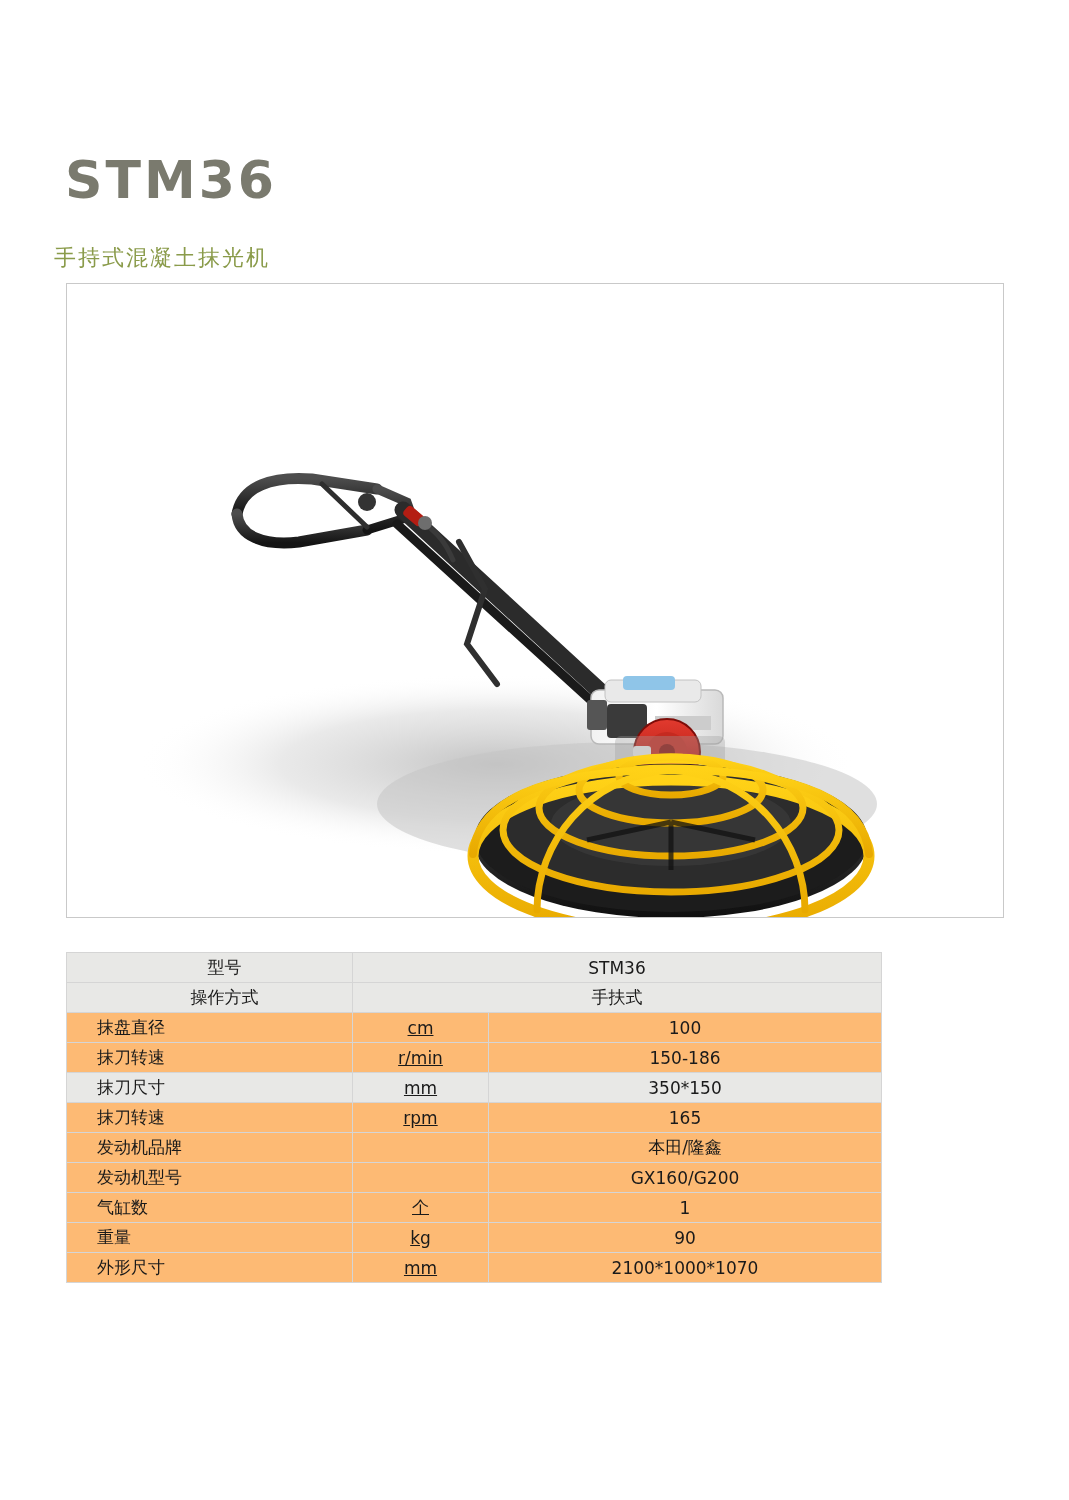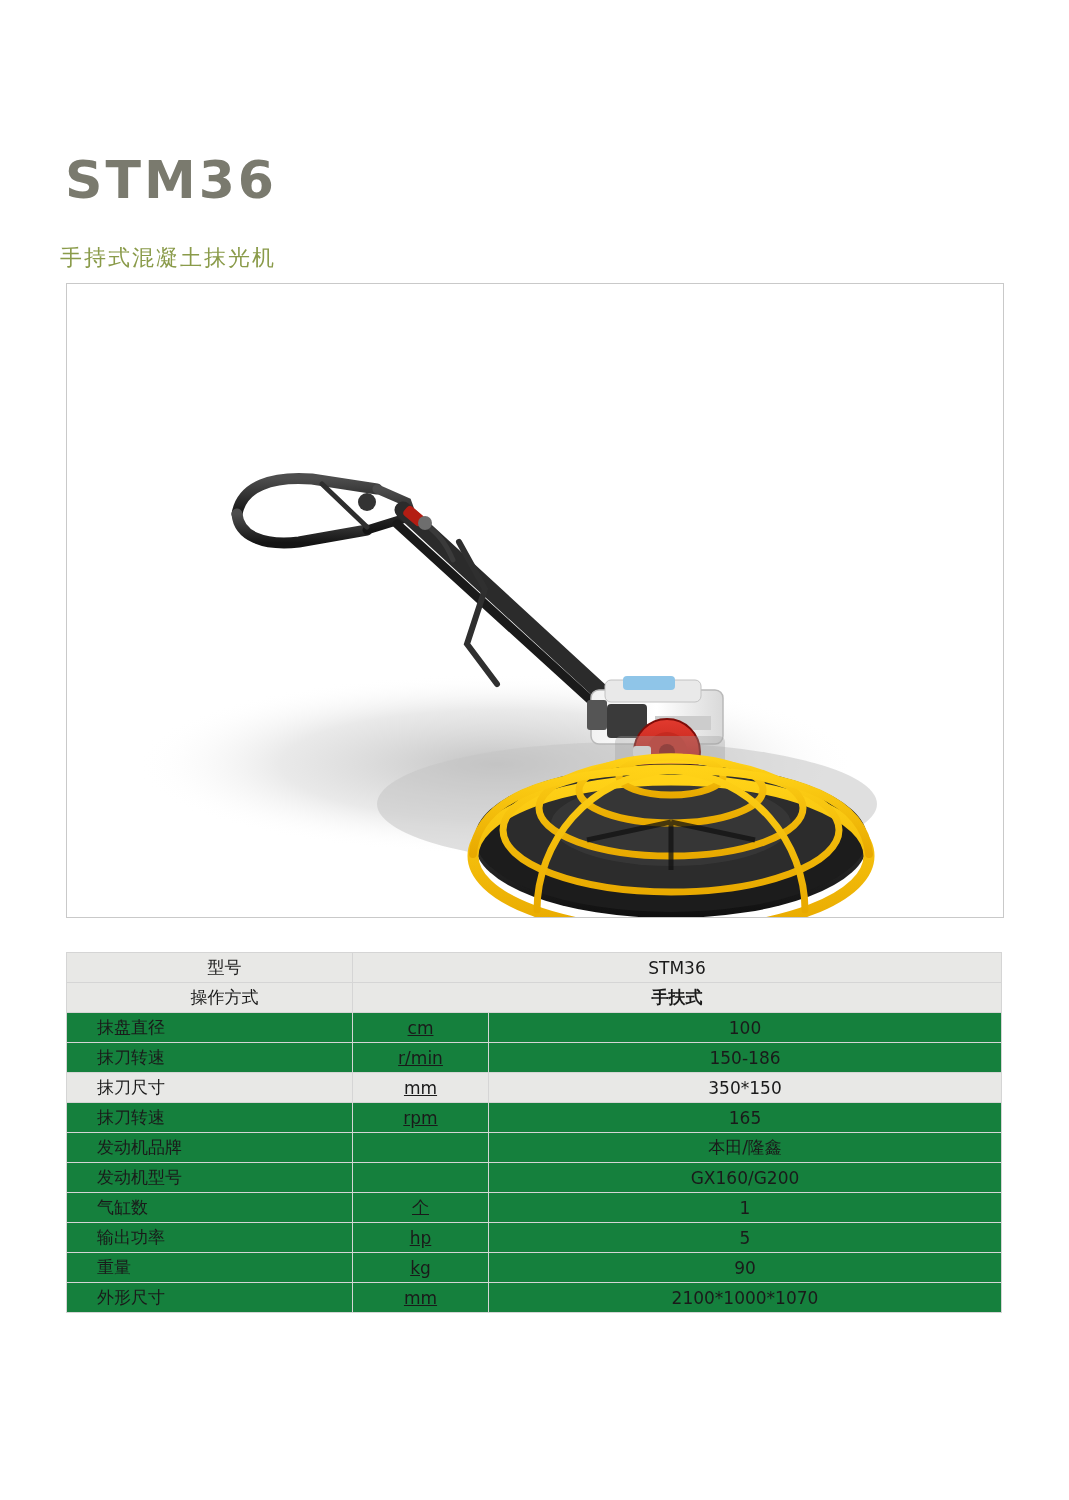--- a/index.html
+++ b/index.html
@@ -26,21 +26,21 @@
     left: 65px;
     top: 150px;
     font-size: 52px;
     font-weight: bold;
     letter-spacing: 3px;
     color: #7a7a6e;
     font-family: "DejaVu Sans", sans-serif;
   }
   .subtitle {
     position: absolute;
-    left: 60px;
+    left: 54px;
     top: 243px;
     font-size: 22px;
     letter-spacing: 2px;
     color: #8a9b4a;
     font-family: "DejaVu Sans", sans-serif;
   }
   .photo-frame {
     position: absolute;
     left: 66px;
     top: 283px;
@@ -51,21 +51,21 @@
     overflow: hidden;
   }
   .photo-inner {
     position: absolute;
     left: 0; top: 0; right: 0; bottom: 0;
   }
   .spec-table {
     position: absolute;
     left: 66px;
     top: 952px;
-    width: 936px;
+    width: 816px;
     border-collapse: collapse;
     font-size: 17px;
     font-family: "DejaVu Sans", sans-serif;
   }
   .spec-table tr {
     height: 30px;
   }
   .spec-table td {
     border: 1px solid #d5d5d5;
     padding: 3px 0;
@@ -81,24 +81,24 @@
     text-align: center;
     text-decoration: underline;
   }
   .c-val {
     text-align: center;
   }
   .row-shaded td {
     background: #e8e8e6;
   }
   .row-plain td {
-    background: #15803d;
+    background: #fdba74;
   }
   .bold-val {
-    font-weight: bold;
+    font-weight: normal;
   }
   .spec-table .span-row td {
     text-align: center;
   }
 </style>
 </head>
 <body>
 
 <div class="page">
 
@@ -236,25 +236,20 @@
         <td class="c-name">发动机型号</td>
         <td class="c-unit"></td>
         <td class="c-val">GX160/G200</td>
       </tr>
       <tr class="row-plain">
         <td class="c-name">气缸数</td>
         <td class="c-unit">个</td>
         <td class="c-val">1</td>
       </tr>
       <tr class="row-plain">
-        <td class="c-name">输出功率</td>
-        <td class="c-unit">hp</td>
-        <td class="c-val">5</td>
-      </tr>
-      <tr class="row-plain">
         <td class="c-name">重量</td>
         <td class="c-unit">kg</td>
         <td class="c-val">90</td>
       </tr>
       <tr class="row-plain">
         <td class="c-name">外形尺寸</td>
         <td class="c-unit">mm</td>
         <td class="c-val">2100*1000*1070</td>
       </tr>
     </tbody>

